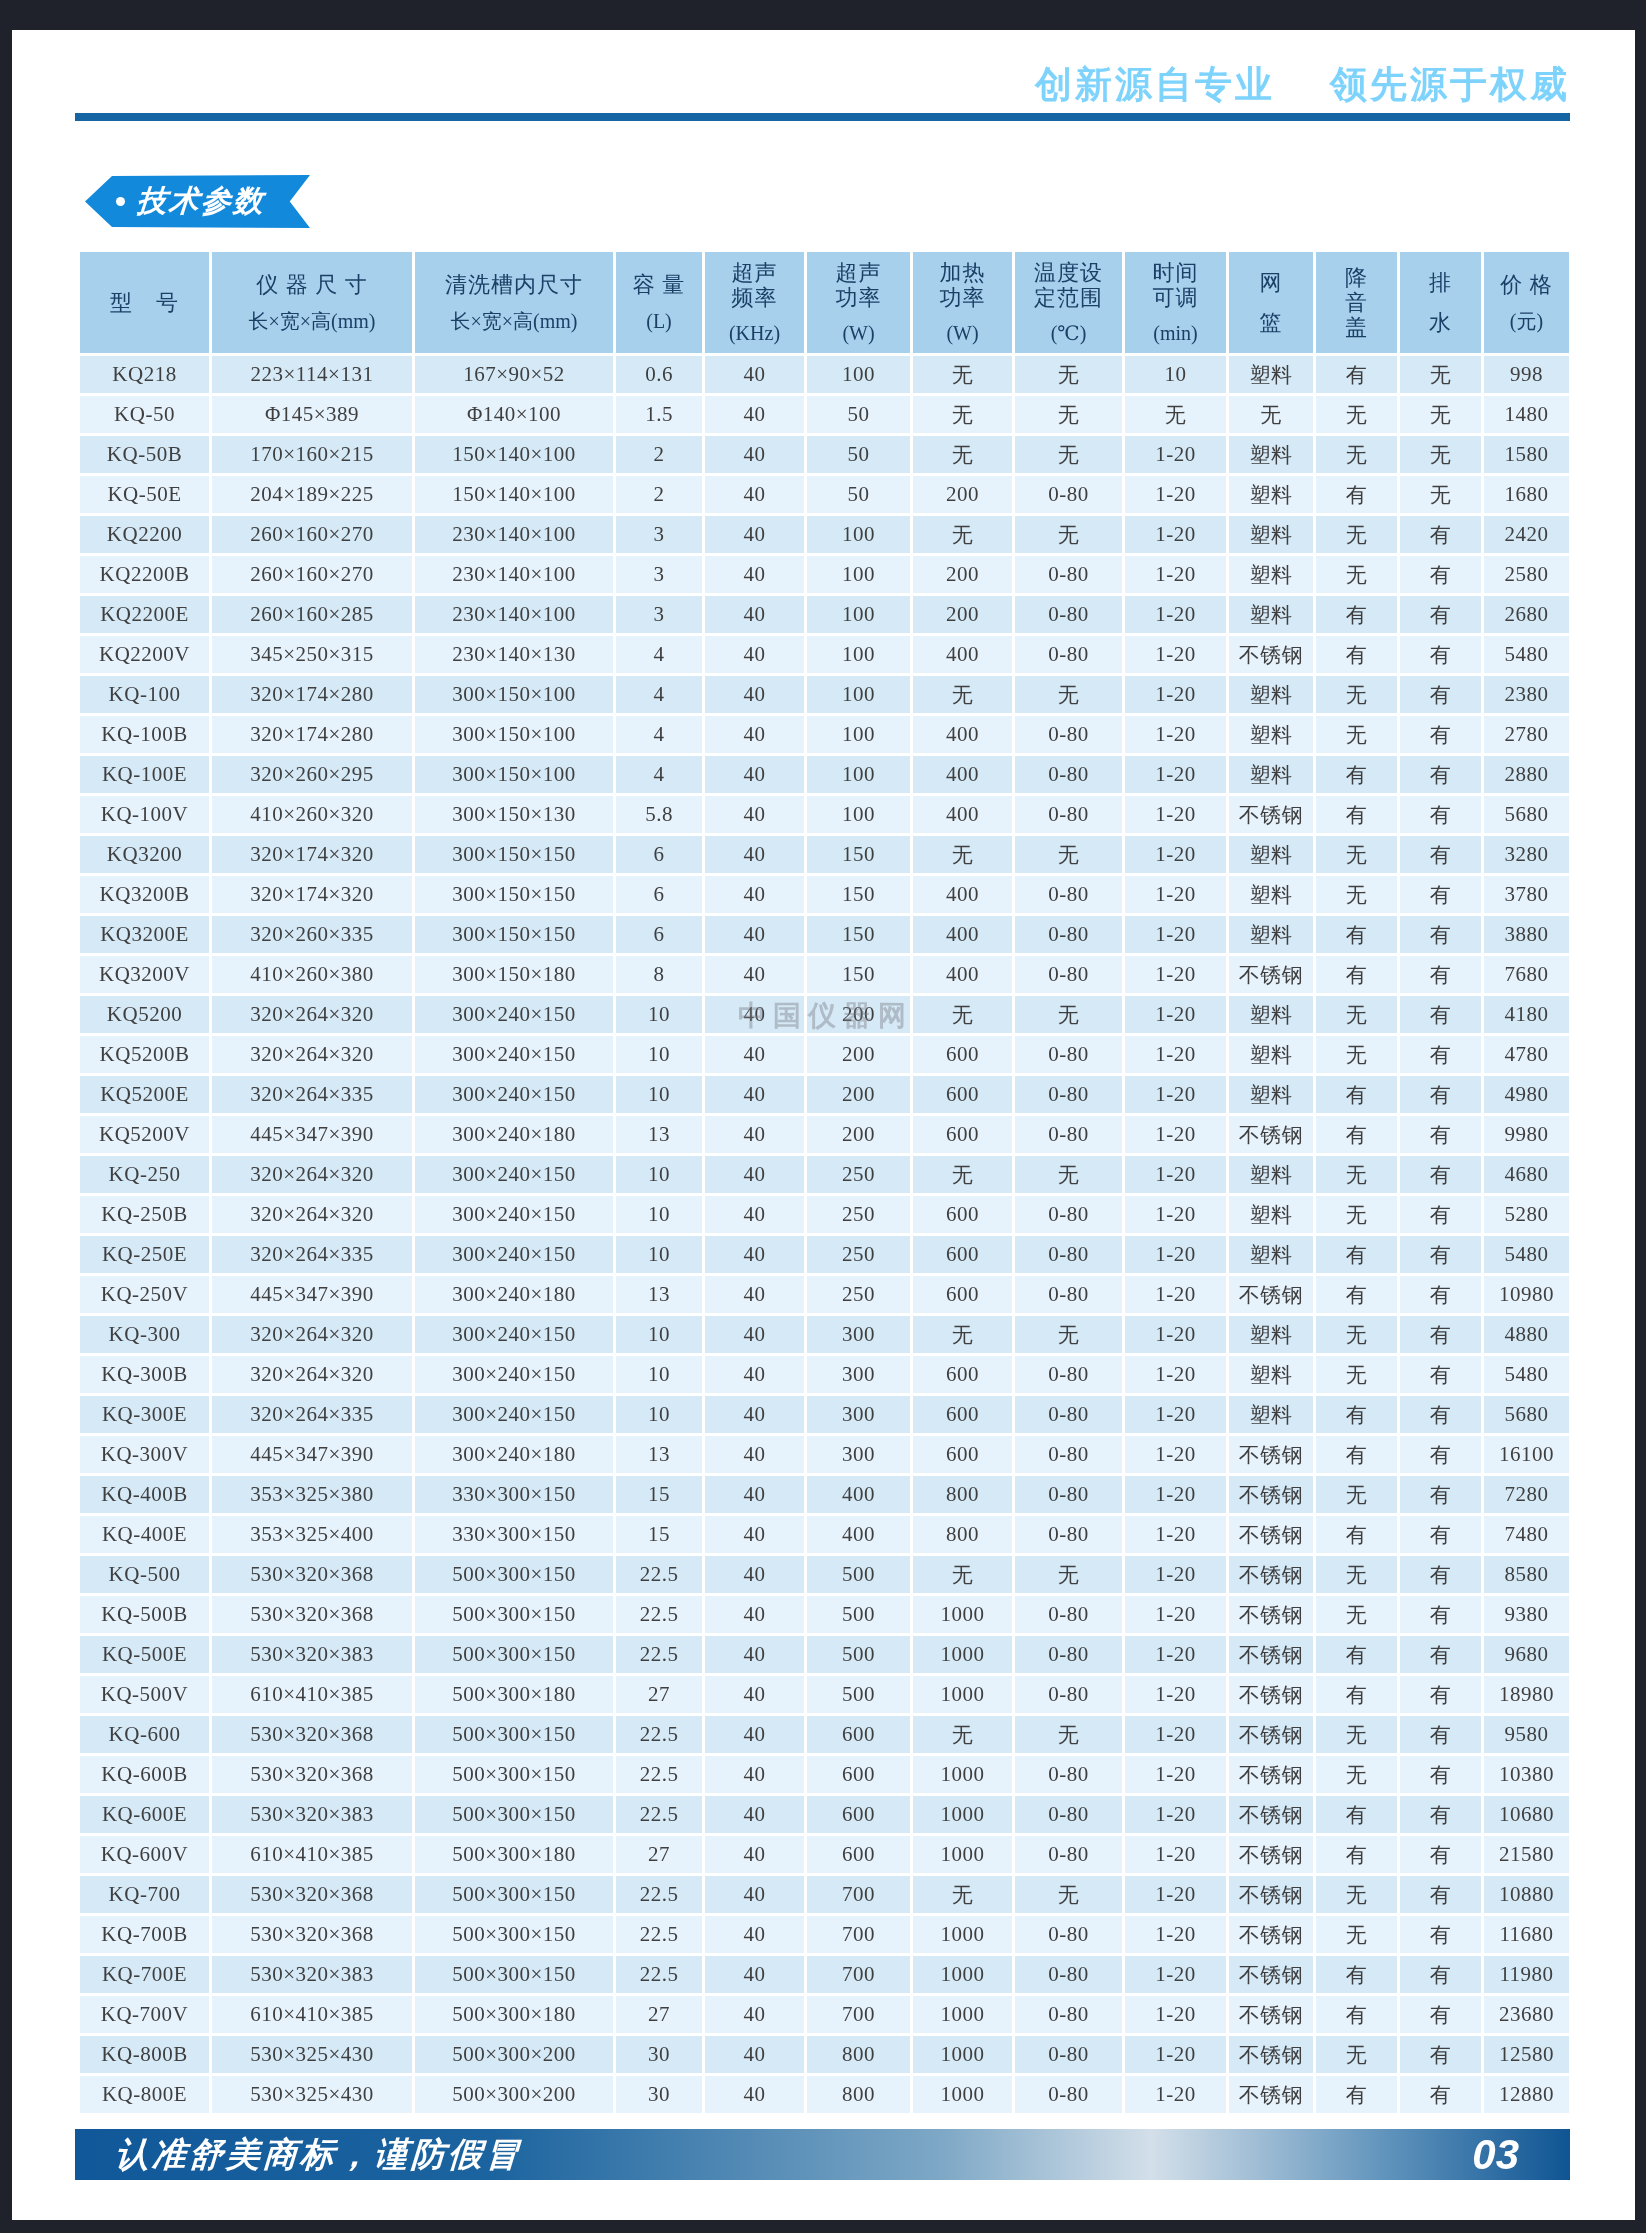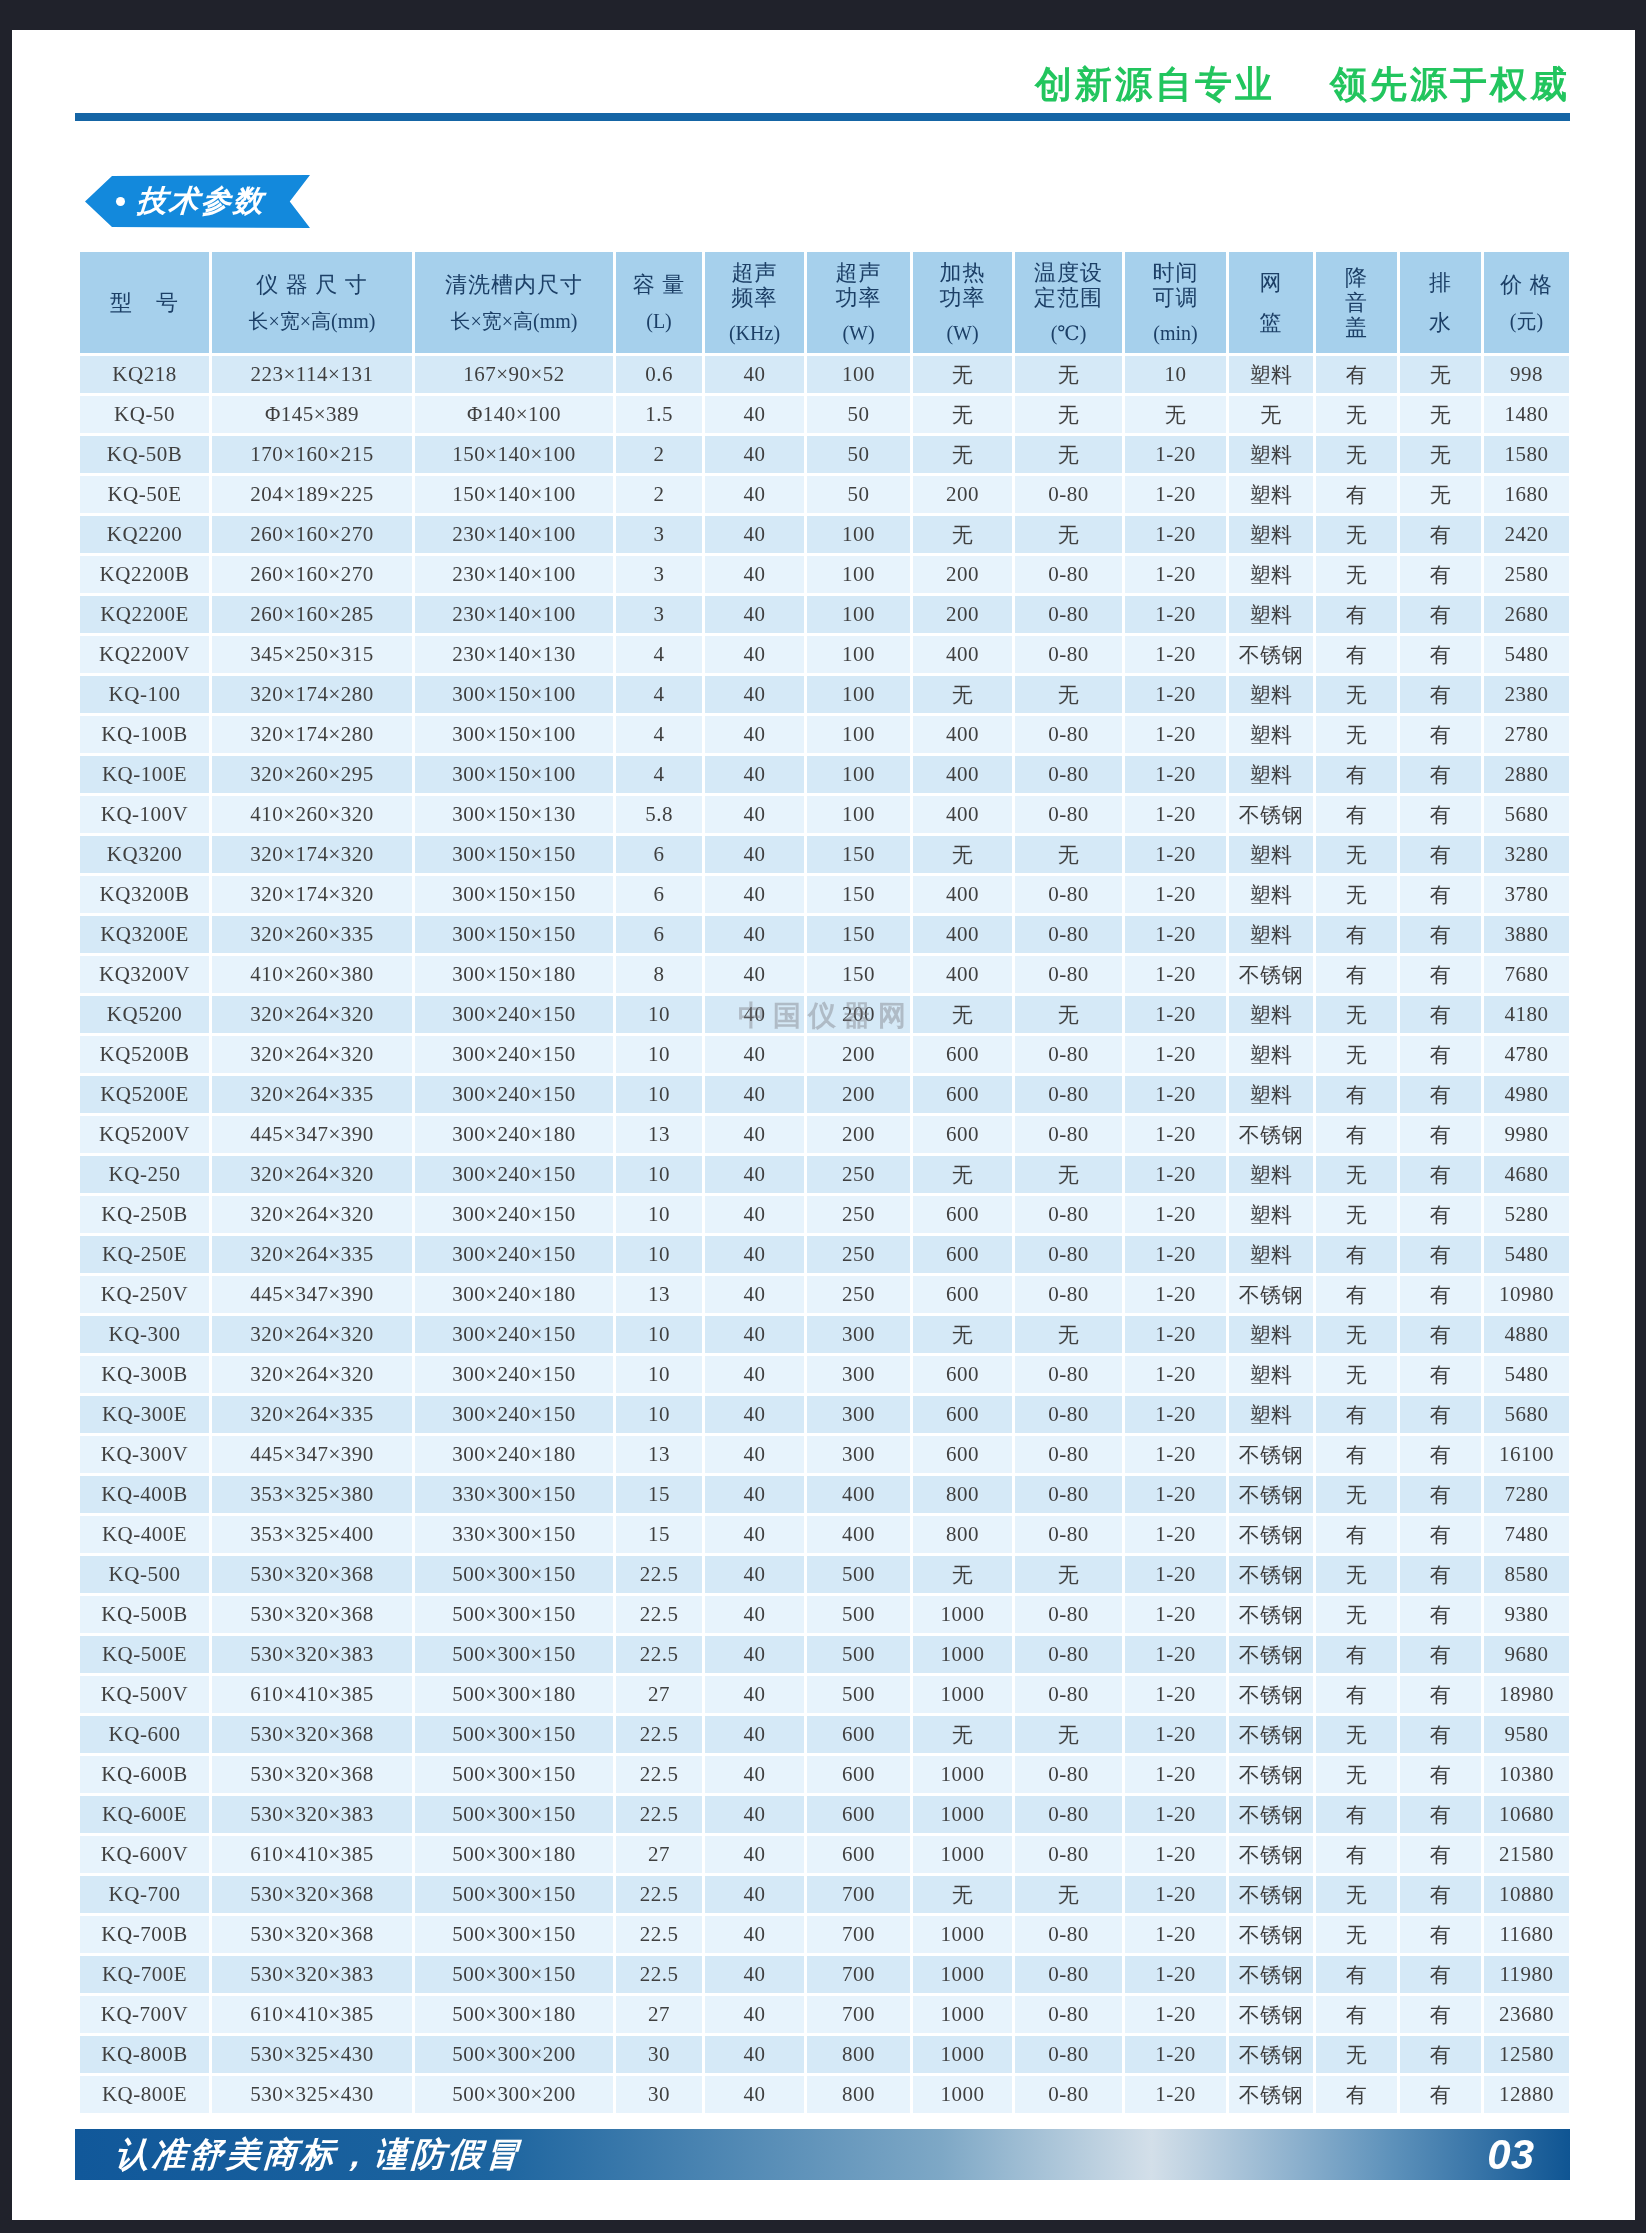--- a/index.html
+++ b/index.html
@@ -8,21 +8,21 @@
     background:#20222b;
     font-family:"Liberation Sans","DejaVu Sans",sans-serif;
   }
   .page{
     position:absolute;left:12px;right:12px;top:30px;bottom:14px;
     background:#ffffff;
   }
   
   .slogan{
     position:absolute;top:60px;right:77px;
-    font-size:37px;font-weight:bold;color:#22c55e;
+    font-size:37px;font-weight:bold;color:#7dd3fc;
     letter-spacing:3px;white-space:nowrap;
   }
   .slogan .gap{display:inline-block;width:55px;}
   .rule{
     position:absolute;left:75px;top:113px;width:1495px;height:8px;
     background:#1565a5;
   }
   
   .ribbon{
     position:absolute;left:85px;top:175px;width:225px;height:53px;
@@ -71,21 +71,21 @@
     background:linear-gradient(90deg,#11589a 0%,#1c649f 28%,#7ea8c6 58%,#d3dfe9 72%,#5e92bb 88%,#0f5593 100%);
     display:flex;align-items:center;justify-content:space-between;
     color:#ffffff;
   }
   .footer-bar .ft{
     font-size:34px;font-weight:bold;font-style:italic;letter-spacing:3px;
     padding-left:40px;transform:skewX(-3deg);
   }
   .footer-bar .pn{
     font-size:42px;font-weight:bold;font-style:italic;
-    padding-right:36px;
+    padding-right:51px;
   }
 </style>
 </head>
 <body>
 
 <div class="page"></div>
 
 <div class="slogan">
   <span>创新源自专业</span><span class="gap"></span><span>领先源于权威</span>
 </div>

